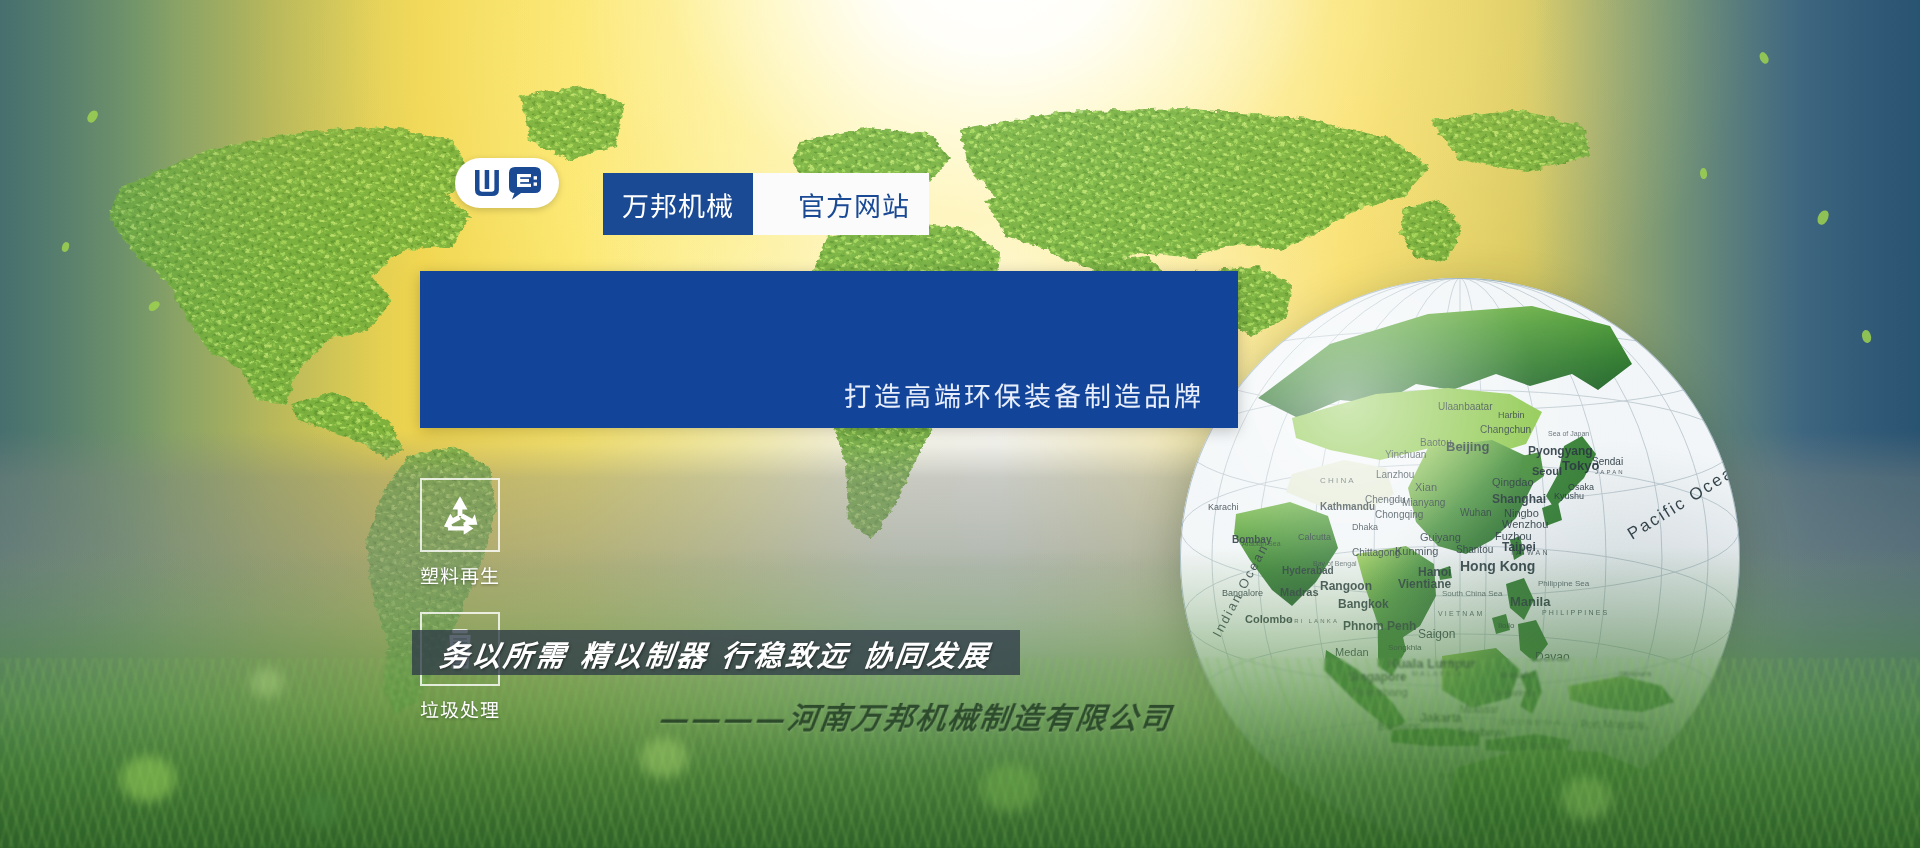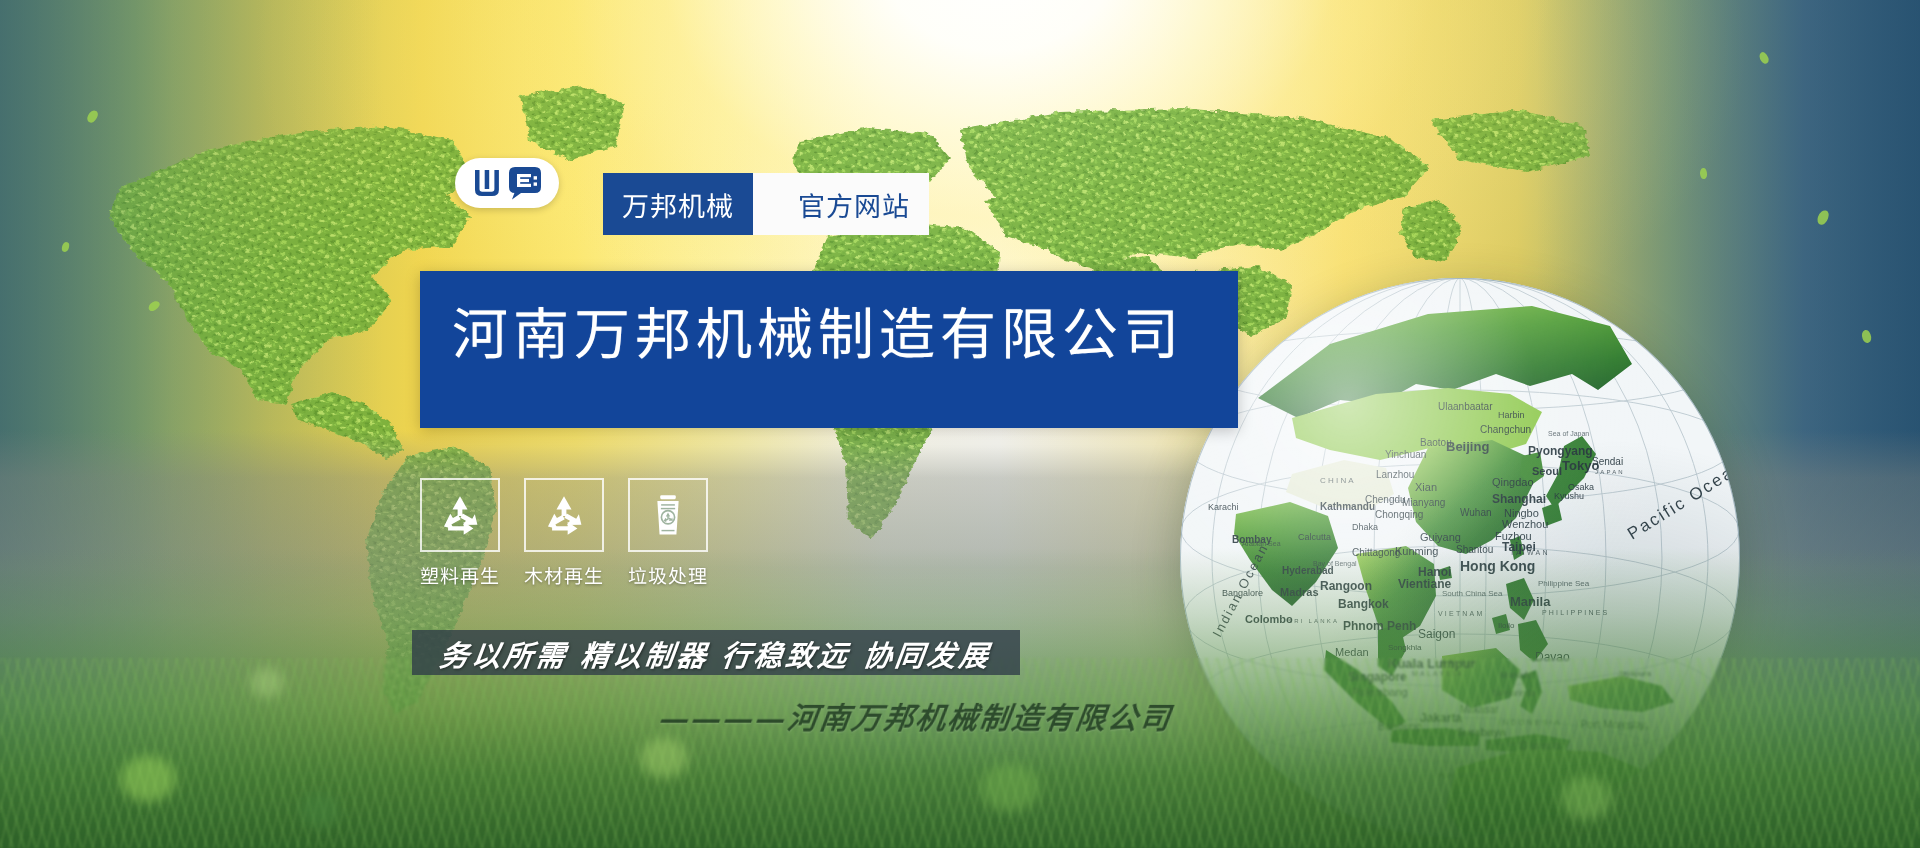--- a/index.html
+++ b/index.html
@@ -165,21 +165,21 @@
   #subtitle{
     position:absolute; right:34px; bottom:14px;
     font-size:27px; letter-spacing:3px; color:#e8eefb;
     font-family:"DejaVu Sans","Liberation Sans",sans-serif;
     white-space:nowrap;
   }
 
   
   #features{
     position:absolute; left:420px; top:478px;
-    display:flex; gap:24px;
+    display:flex; gap:24px;flex-direction:column;
   }
   .feature{ width:80px; display:flex; flex-direction:column; align-items:center; cursor:pointer; }
   .feature-box{
     width:80px; height:74px; border:2px solid rgba(255,255,255,0.80);
     display:flex; align-items:center; justify-content:center;
   }
   .feature-box svg{ width:44px; height:46px; }
   .feature-label{
     margin-top:9px; font-size:19px; color:#ffffff; letter-spacing:1px;
     font-family:"DejaVu Sans","Liberation Sans",sans-serif;
@@ -509,53 +509,40 @@
       </svg>
     </div>
 
     <div class="nav-group">
       <div class="nav-item primary">万邦机械</div>
       <div class="nav-item secondary">官方网站</div>
     </div>
   </div>
 
   <div id="titlepanel">
-    <div id="maintitle">河南万邦机械制造有限公司</div>
+    <div id="subtitle">打造高端环保装备制造品牌</div>
   </div>
 
   <div id="features">
 
     <div class="feature">
       <div class="feature-box">
         <svg viewBox="0 0 48 48" aria-hidden="true">
           <g fill="#ffffff">
             <path d="M24 3.5 L32.2 18 L26.6 18 L26.6 25 L21.4 25 L21.4 18 L15.8 18 Z"></path>
             <path d="M6.5 36.5 L13.4 22.6 L16.3 27.4 L22.2 24 L24.8 28.6 L14.6 34.4 L17.4 39.2 Z"></path>
             <path d="M43 34.6 L27.4 34.9 L30.4 30.2 L24.4 26.9 L27 22.3 L37.3 28 L40.2 23.3 Z"></path>
             <path d="M11 36.2 L28 36.2 L28 31.4 L38.6 38.6 L28 45.5 L28 41 L11 41 Z"></path>
           </g>
         </svg>
       </div>
       <div class="feature-label">塑料再生</div>
     </div>
 
 
-    <div class="feature">
-      <div class="feature-box">
-        <svg viewBox="0 0 48 48" aria-hidden="true">
-          <g fill="#ffffff">
-            <path d="M24 3.5 L32.2 18 L26.6 18 L26.6 25 L21.4 25 L21.4 18 L15.8 18 Z"></path>
-            <path d="M6.5 36.5 L13.4 22.6 L16.3 27.4 L22.2 24 L24.8 28.6 L14.6 34.4 L17.4 39.2 Z"></path>
-            <path d="M43 34.6 L27.4 34.9 L30.4 30.2 L24.4 26.9 L27 22.3 L37.3 28 L40.2 23.3 Z"></path>
-            <path d="M11 36.2 L28 36.2 L28 31.4 L38.6 38.6 L28 45.5 L28 41 L11 41 Z"></path>
-          </g>
-        </svg>
-      </div>
-      <div class="feature-label">木材再生</div>
-    </div>
 
     <div class="feature">
       <div class="feature-box">
         <svg viewBox="0 0 48 48" aria-hidden="true">
           <g fill="#ffffff">
             <rect x="15.5" y="2.5" width="17" height="4.2" rx="1.4"></rect>
             <path d="M12.4 8.6 L35.6 8.6 L33.2 45.4 L14.8 45.4 Z"></path>
           </g>
           <g fill="none" stroke="#9fb4a0" stroke-width="1.6">
             <path d="M16.5 13 L31.5 13"></path>

